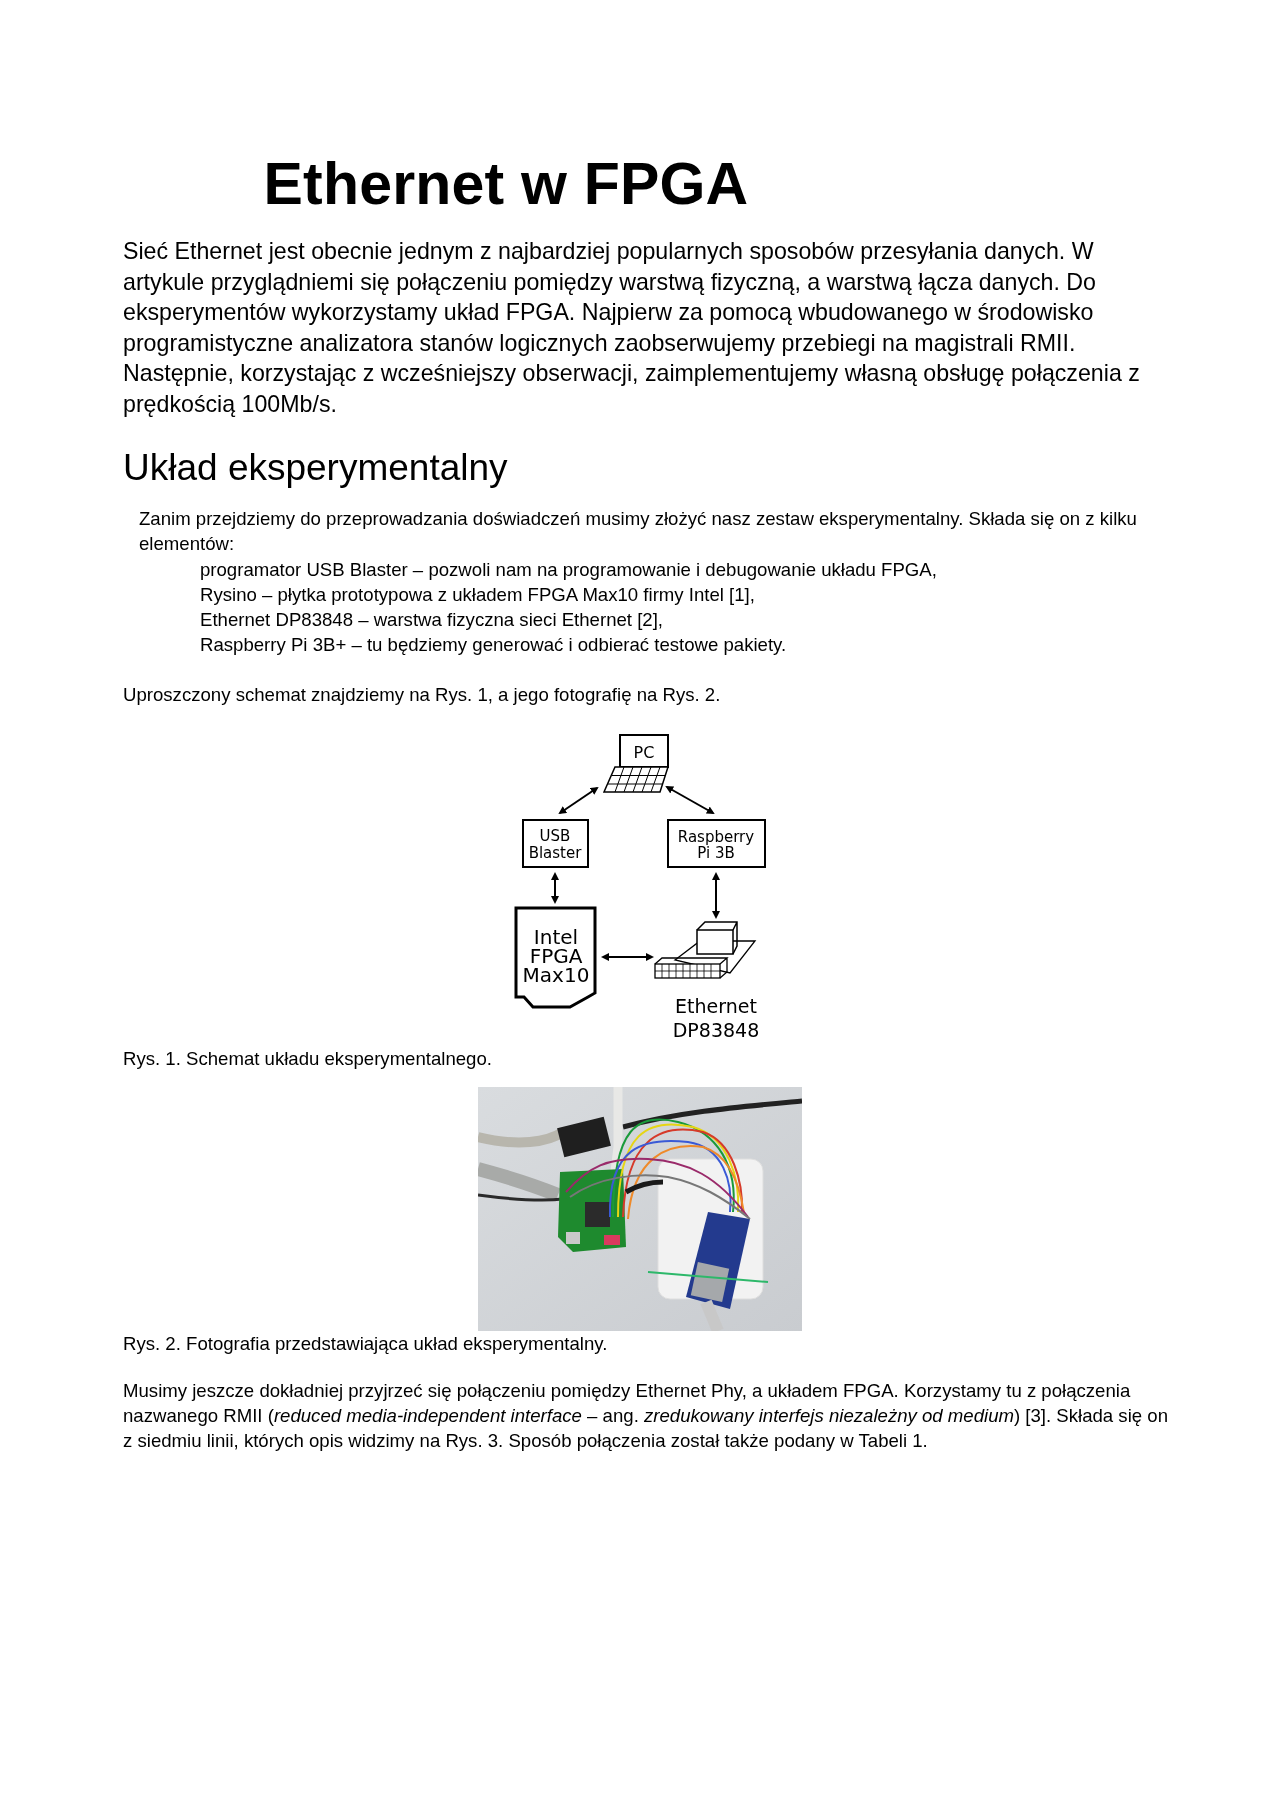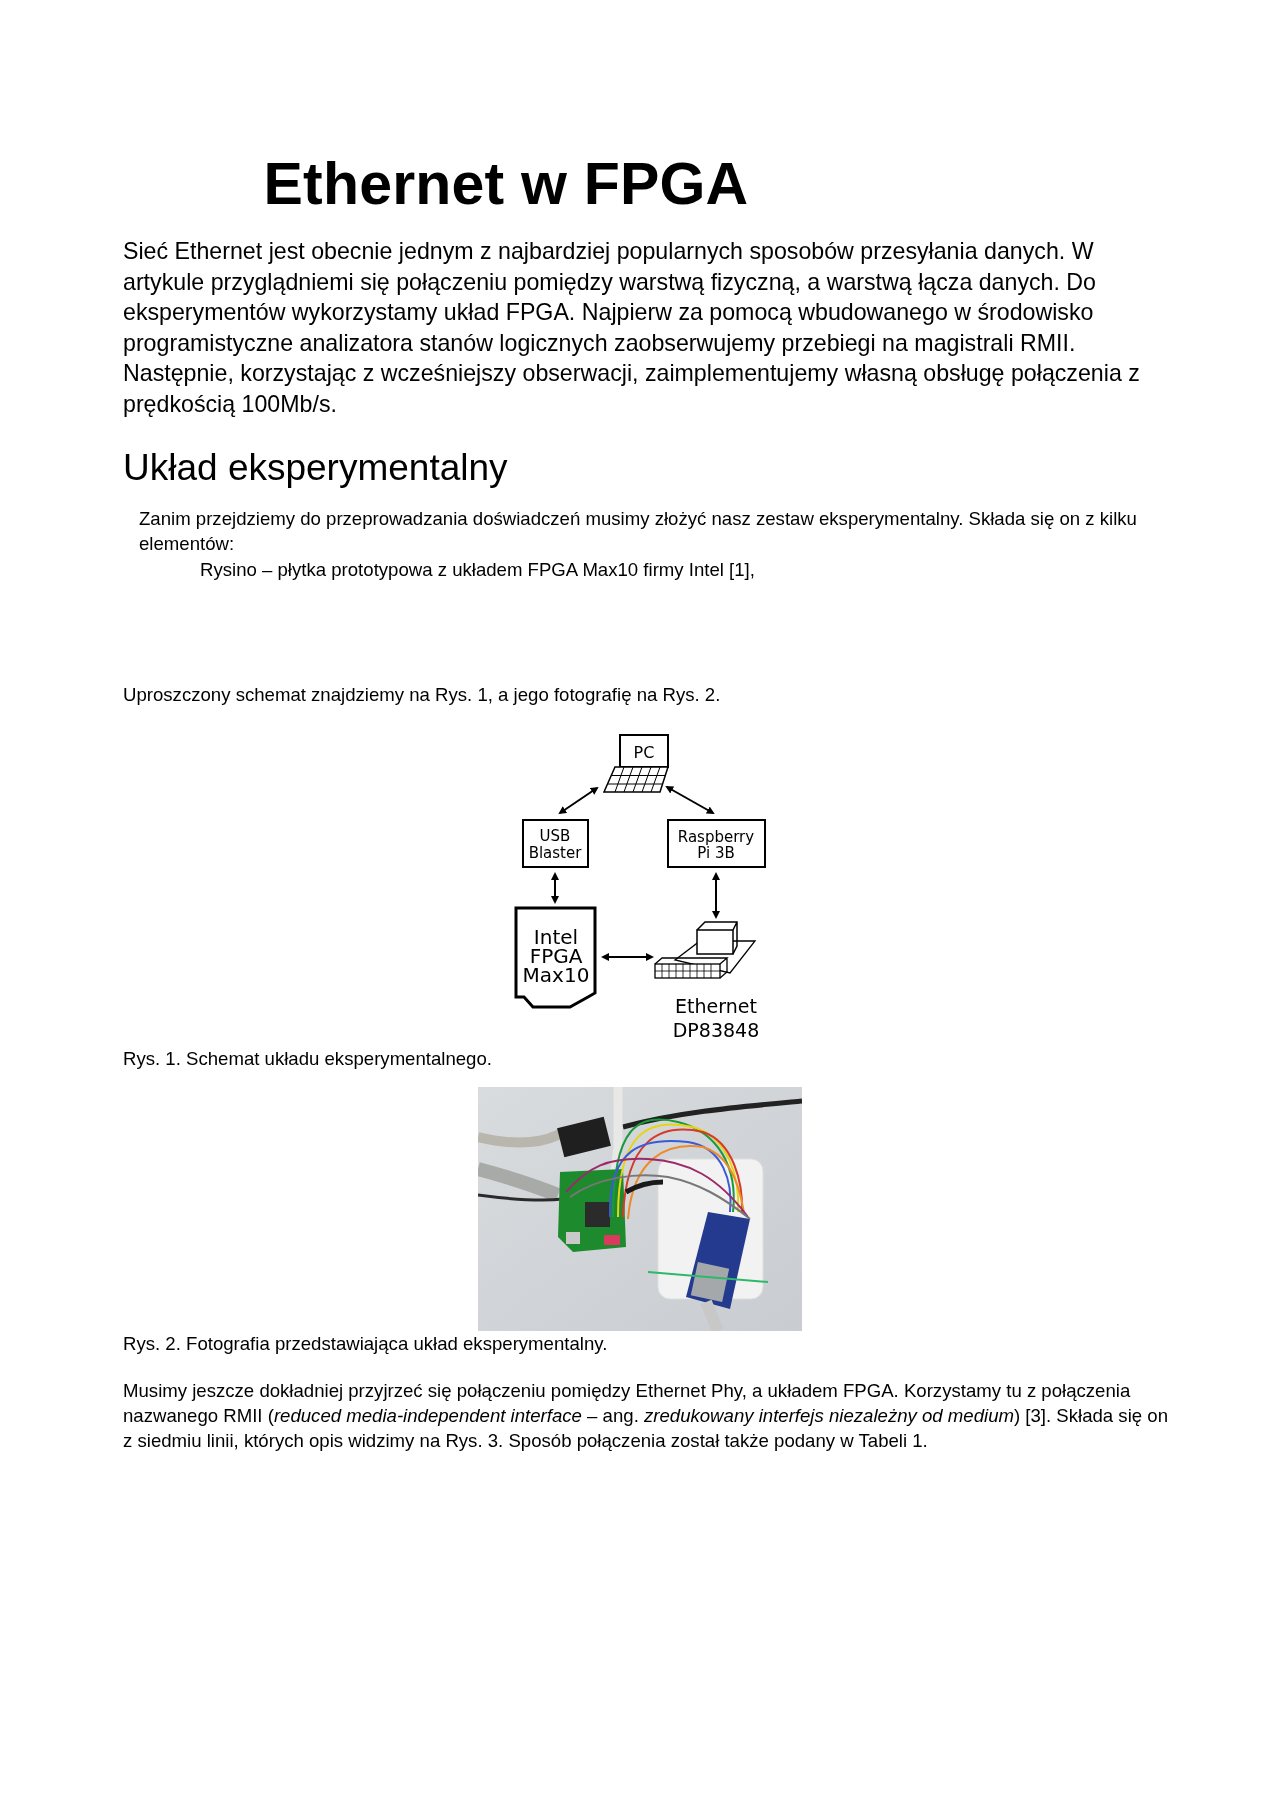--- a/index.html
+++ b/index.html
@@ -29,21 +29,24 @@
 
 <h1 class="title">Ethernet w FPGA</h1>
 
 <p class="abstract">Sieć Ethernet jest obecnie jednym z najbardziej popularnych sposobów przesyłania danych. W artykule przyglądniemi się połączeniu pomiędzy warstwą fizyczną, a warstwą łącza danych. Do eksperymentów wykorzystamy układ FPGA. Najpierw za pomocą wbudowanego w środowisko programistyczne analizatora stanów logicznych zaobserwujemy przebiegi na magistrali RMII. Następnie, korzystając z wcześniejszy obserwacji, zaimplementujemy własną obsługę połączenia z prędkością 100Mb/s.</p>
 
 <h2 class="h2">Układ eksperymentalny</h2>
 
 <p class="intro body-text">Zanim przejdziemy do przeprowadzania doświadczeń musimy złożyć nasz zestaw eksperymentalny. Składa się on z kilku elementów:</p>
 
 <ul class="list body-text">
+  <li>programator USB Blaster – pozwoli nam na programowanie i debugowanie układu FPGA,</li>
   <li>Rysino – płytka prototypowa z układem FPGA Max10 firmy Intel [1],</li>
+  <li>Ethernet DP83848 – warstwa fizyczna sieci Ethernet [2],</li>
+  <li>Raspberry Pi 3B+ – tu będziemy generować i odbierać testowe pakiety.</li>
 </ul>
 
 <p class="after-list body-text">Uproszczony schemat znajdziemy na Rys. 1, a jego fotografię na Rys. 2.</p>
 
 <svg class="diagram" viewBox="0 0 300 320" xmlns="http://www.w3.org/2000/svg">
   <defs>
     <marker id="ah" markerWidth="8" markerHeight="8" refX="6" refY="4" orient="auto-start-reverse" markerUnits="userSpaceOnUse">
       <path d="M0,0 L8,4 L0,8 z" fill="#000"></path>
     </marker>
   </defs>

